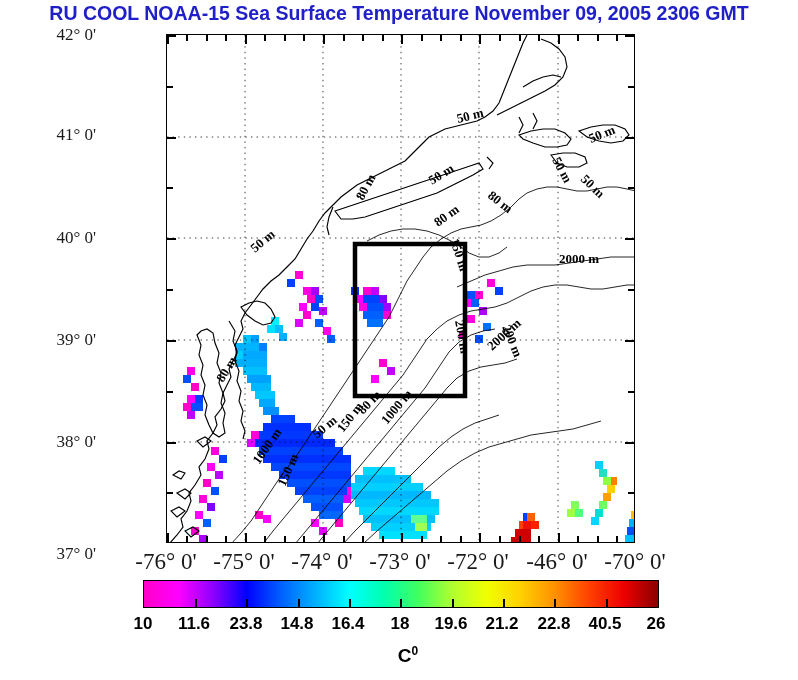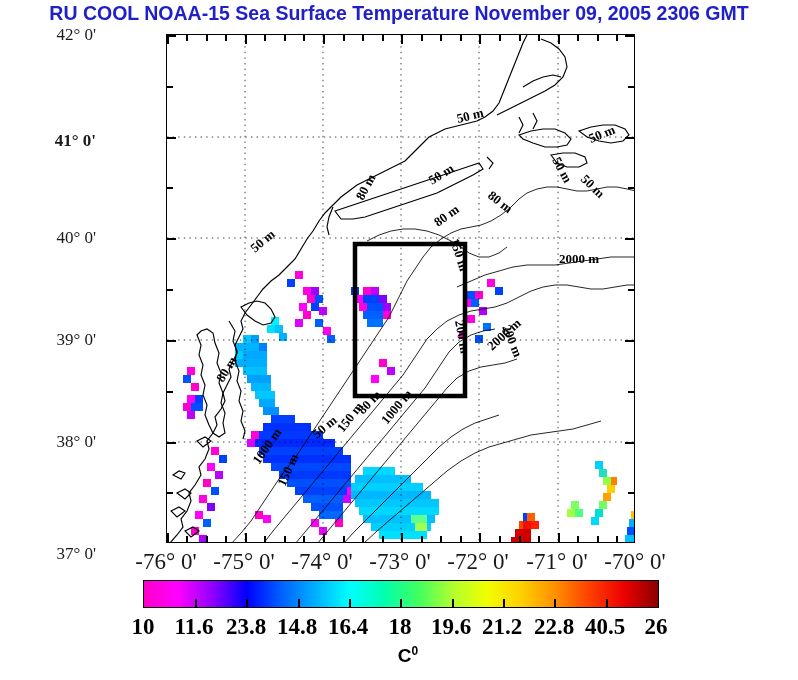--- a/index.html
+++ b/index.html
@@ -50,22 +50,22 @@
 
   
   #cbar{
     position:absolute;left:143px;top:580px;width:516px;height:28px;
     border:1.5px solid #000;box-sizing:border-box;
   }
   #cbar .fill{position:absolute;left:0;top:0;width:100%;height:100%;}
   .cbtick{position:absolute;bottom:0;width:1.5px;height:8px;background:#000;}
   .cblab{
     position:absolute;top:614px;width:80px;margin-left:-40px;text-align:center;
-    font-family:Liberation Serif, serif;
-    font-weight:bold;font-size:23px;color:#000;white-space:nowrap;
+    font-family:Liberation Sans, sans-serif;
+    font-weight:bold;font-size:17px;color:#000;white-space:nowrap;
   }
   #cunit{
     position:absolute;left:9px;top:644px;width:798px;text-align:center;
     font-family:Liberation Sans, sans-serif;
     font-weight:bold;font-size:19px;color:#000;
   }
   #cunit sup{font-size:12px;vertical-align:super;}
 </style>
 </head>
 <body>
@@ -465,32 +465,32 @@
   <div class="tick tk-b minor" style="left:352px;"></div>
   <div class="tick tk-b minor" style="left:371px;"></div>
   <div class="tick tk-b" style="left:391px;"></div>
   <div class="tick tk-b minor" style="left:410px;"></div>
   <div class="tick tk-b minor" style="left:430px;"></div>
   <div class="tick tk-b minor" style="left:449px;"></div>
   <div class="tick tk-b" style="left:467px;"></div>
 </div>
 
 <div class="ylab" style="top:25px;">42° 0'</div>
-<div class="ylab" style="top:131px;font-weight:bold;">41° 0'</div>
+<div class="ylab" style="top:125px;">41° 0'</div>
 <div class="ylab" style="top:228px;">40° 0'</div>
 <div class="ylab" style="top:330px;">39° 0'</div>
 <div class="ylab" style="top:432px;">38° 0'</div>
 <div class="ylab" style="top:532px;margin-top:12px;">37° 0'</div>
 
 <div class="xlab" style="left:166px;">-76° 0'</div>
 <div class="xlab" style="left:244px;">-75° 0'</div>
 <div class="xlab" style="left:322px;">-74° 0'</div>
 <div class="xlab" style="left:400px;">-73° 0'</div>
 <div class="xlab" style="left:478px;">-72° 0'</div>
-<div class="xlab" style="left:557px;">-71° 0'</div>
+<div class="xlab" style="left:557px;">-46° 0'</div>
 <div class="xlab" style="left:635px;">-70° 0'</div>
 
 <div id="cbar">
   <div class="fill" id="cbar-fill" style="background: linear-gradient(to right, rgb(255, 0, 200) 0%, rgb(255, 0, 255) 6.67%, rgb(144, 0, 255) 13.33%, rgb(0, 0, 255) 20%, rgb(0, 96, 255) 26.67%, rgb(0, 176, 255) 33.33%, rgb(0, 255, 255) 40%, rgb(0, 255, 176) 46.67%, rgb(64, 255, 96) 53.33%, rgb(176, 255, 48) 60%, rgb(240, 255, 0) 66.67%, rgb(255, 208, 0) 73.33%, rgb(255, 144, 0) 80%, rgb(255, 64, 0) 86.67%, rgb(238, 0, 0) 93.33%, rgb(139, 0, 0) 100%);"></div>
   <div class="cbtick" style="left:51px;"></div>
   <div class="cbtick" style="left:102px;"></div>
   <div class="cbtick" style="left:154px;"></div>
   <div class="cbtick" style="left:205px;"></div>
   <div class="cbtick" style="left:256px;"></div>
   <div class="cbtick" style="left:308px;"></div>

